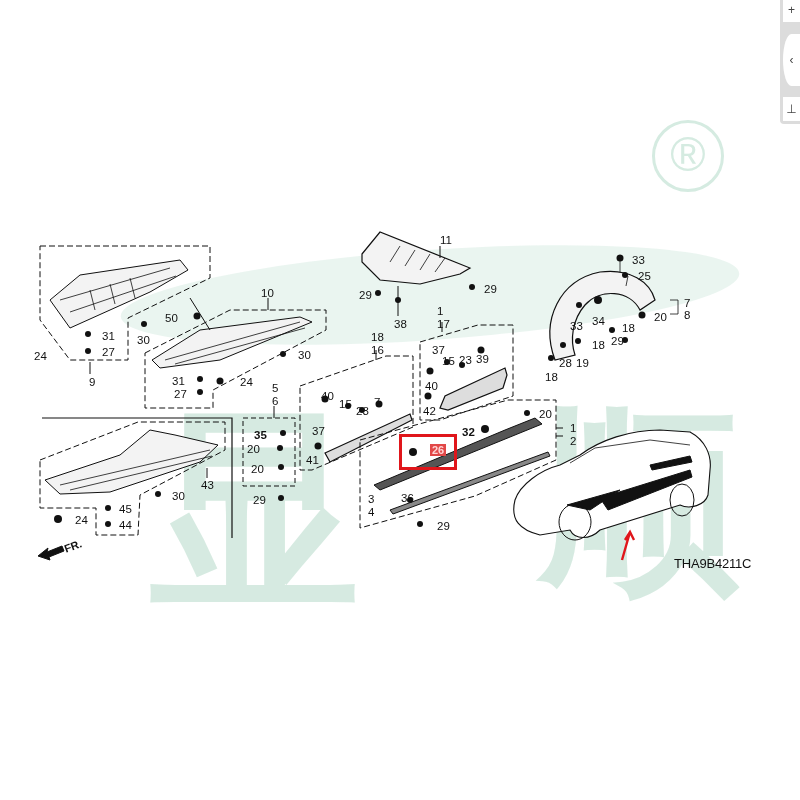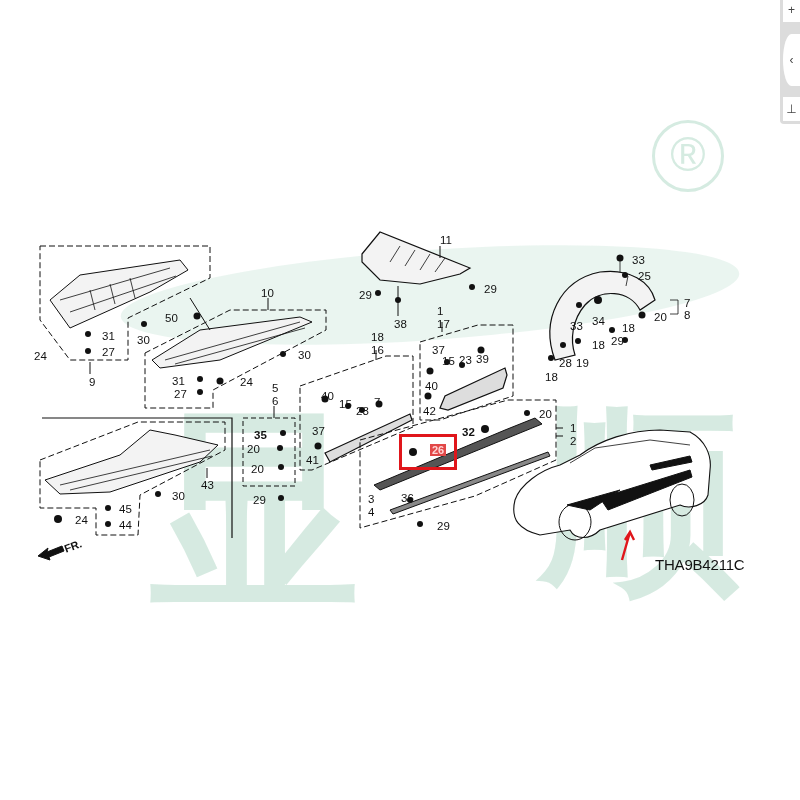--- a/index.html
+++ b/index.html
@@ -2,21 +2,21 @@
 <html><head>
 <meta charset="utf-8">
 <style>
   html,body{margin:0;padding:0;background:#ffffff;}
   body{width:800px;height:800px;position:relative;overflow:hidden;font-family:"Liberation Sans",sans-serif;color:#111;}
   .wm{position:absolute;color:#cfe7dc;font-family:"DejaVu Sans",sans-serif;font-weight:bold;opacity:.85;z-index:0;}
   .wm-band{position:absolute;background:#d9ede4;z-index:0;border-radius:50%;}
   .reg{position:absolute;left:652px;top:120px;width:66px;height:66px;border:3px solid #d5ebe1;border-radius:50%;color:#d5ebe1;font-size:48px;text-align:center;line-height:64px;z-index:0;}
   svg.diagram{position:absolute;left:0;top:0;z-index:1;}
   .lbl{position:absolute;font-size:11.5px;color:#111;z-index:2;line-height:12px;}
-  .code{position:absolute;left:655px;top:556px;font-size:15px;z-index:2;letter-spacing:-.2px;}
+  .code{position:absolute;left:674px;top:556px;font-size:13px;z-index:2;letter-spacing:-.2px;}
   .hl-box{position:absolute;left:399px;top:434px;width:58px;height:36px;border:3px solid #e0161b;box-sizing:border-box;z-index:3;}
   .hl-num{position:absolute;left:430px;top:444px;background:#e24848;color:#ffd5d5;font-size:11px;font-weight:bold;padding:0 2px;z-index:4;line-height:12px;}
   .ctrl{position:absolute;left:780px;top:0;width:20px;height:124px;background:#dcdcdc;border-radius:0 0 0 4px;z-index:5;}
   .ctrl .btn{position:absolute;left:3px;width:17px;background:#fff;color:#444;font-size:12px;text-align:center;cursor:pointer;}
   .ctrl .b1{top:0;height:22px;line-height:20px;}
   .ctrl .b2{top:34px;height:52px;line-height:52px;border-radius:50% 0 0 50%;}
   .ctrl .b3{top:97px;height:24px;line-height:24px;}
 </style>
 </head>
 <body>

